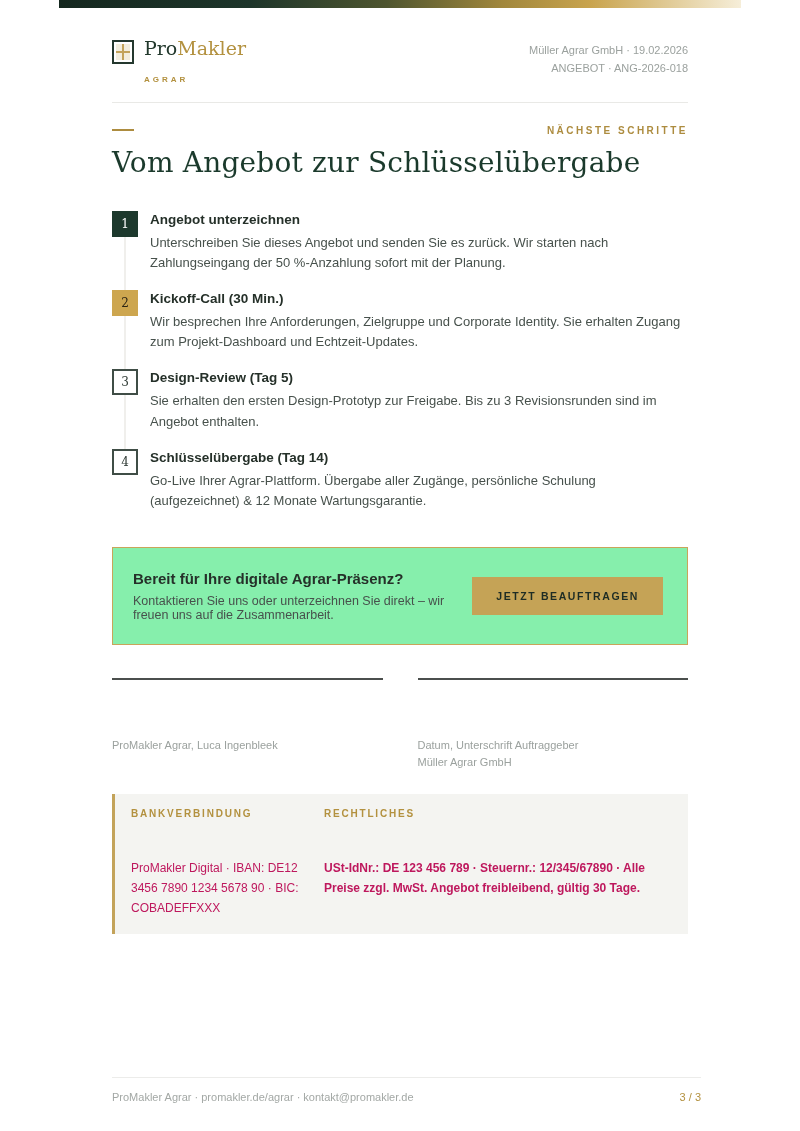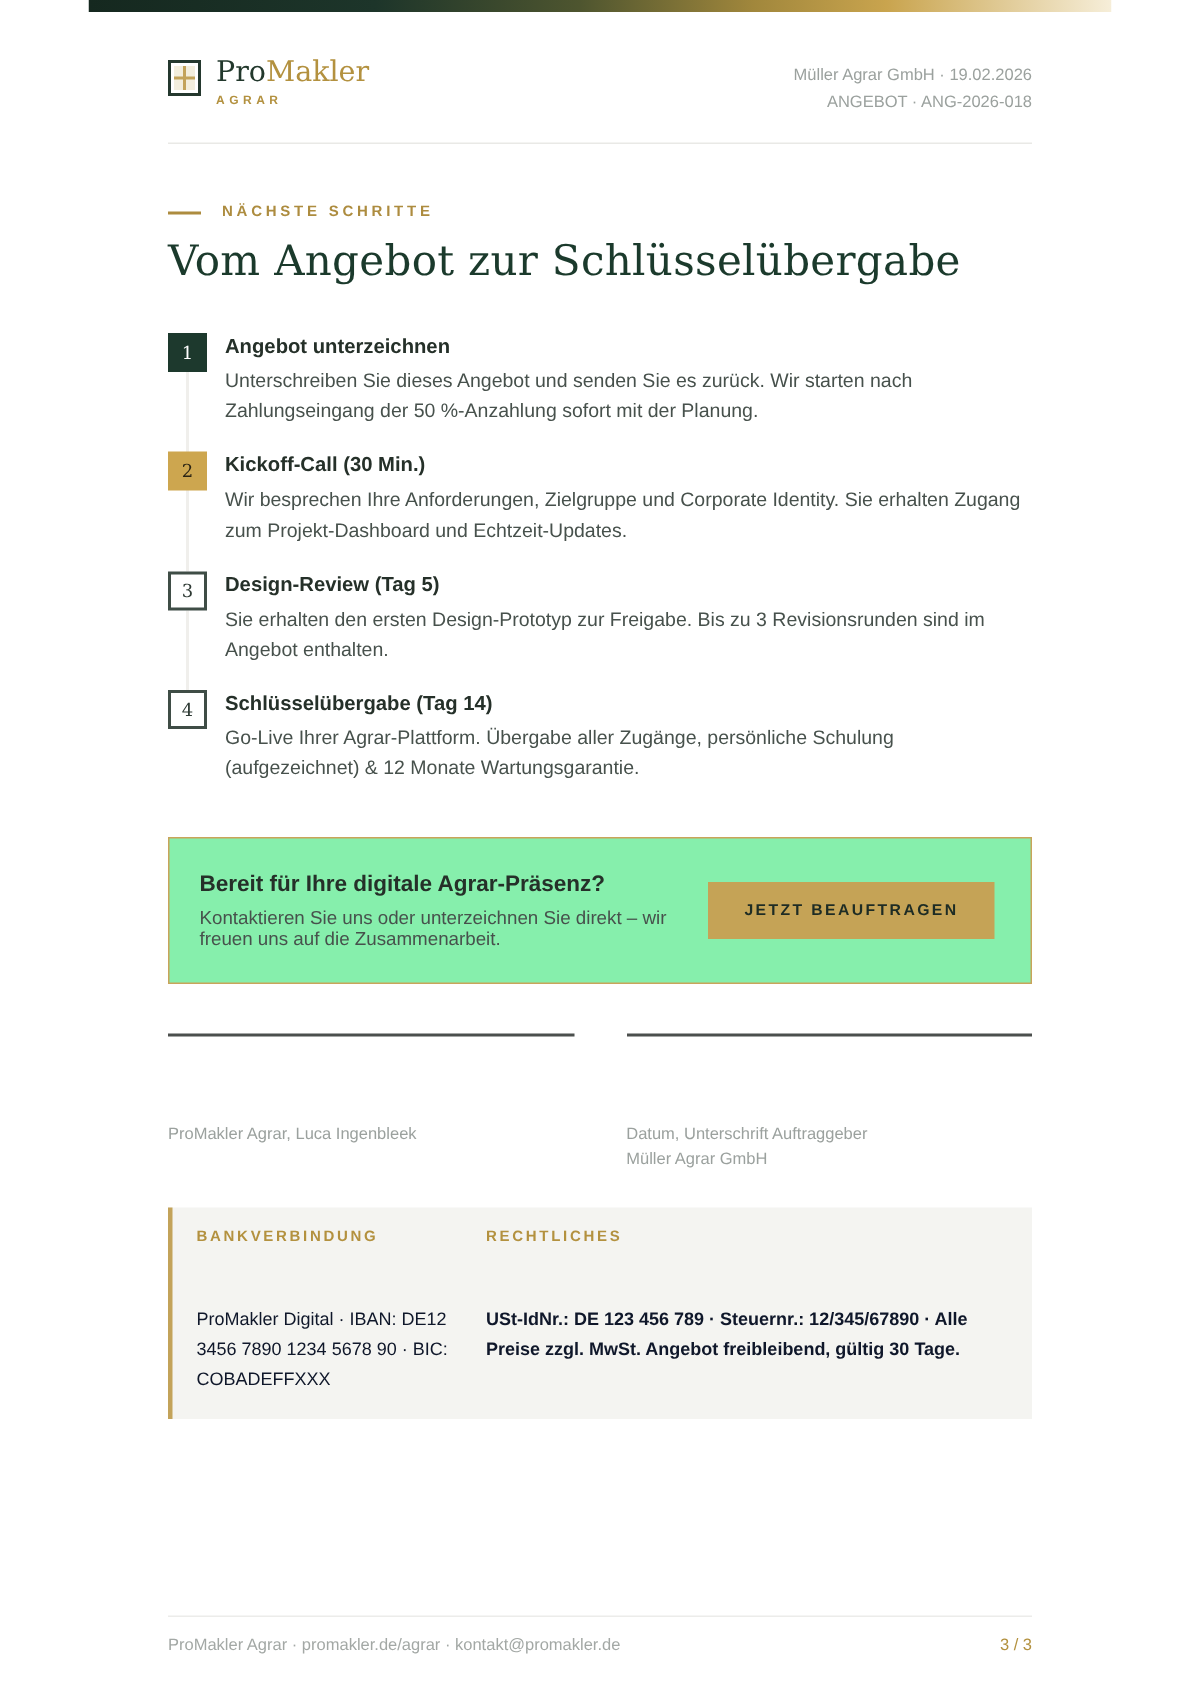--- a/index.html
+++ b/index.html
@@ -58,32 +58,33 @@
     font-size: 19px;
     color: #22382c;
     line-height: 1.1;
   }
   .brand-name .gold { color: #b3913f; }
   .brand-tagline {
     font-size: 8px;
     letter-spacing: 3px;
     color: #b3913f;
     font-weight: bold;
-    margin-top: 3px;
+    margin-top: 16px;
   }
   .header-meta { text-align: right; font-size: 11px; color: #9ba19e; line-height: 1.6; padding-top: 4px; }
 
   
   .eyebrow {
     display: flex; align-items: center; gap: 14px;
-    margin-top: 40px;
+    margin-top: 22px;
     color: #ad8c3f;
     font-size: 10px;
     font-weight: bold;
     letter-spacing: 2.5px;
+    justify-content: space-between;
   }
   .eyebrow .dash { width: 22px; height: 2px; background: #ad8c3f; }
   .page-title {
     font-family: "DejaVu Serif", serif;
     font-weight: normal;
     font-size: 28px;
     color: #1b3a2c;
     margin-top: 10px;
     letter-spacing: 0.2px;
   }
@@ -159,27 +160,27 @@
   }
   .info-col { flex: 1; }
   .info-col.right { flex: 0 0 348px; }
   .info-label {
     font-size: 10px;
     font-weight: bold;
     letter-spacing: 1.8px;
     color: #b3913f;
     margin-bottom: 8px;
   }
-  .info-text { font-size: 12px; color: #0f172a; line-height: 1.65; max-width: 300px; margin-top: 40px; }
+  .info-text { font-size: 12px; color: #be185d; line-height: 1.65; max-width: 300px; margin-top: 40px; }
   .info-col.right .info-text { max-width: 330px; font-weight: bold; }
 
   
   .footer {
     position: absolute;
-    left: 53px; right: 53px; bottom: 28px;
+    left: 53px; right: 40px; bottom: 28px;
     border-top: 1px solid #ececea;
     padding-top: 13px;
     display: flex;
     justify-content: space-between;
     align-items: center;
   }
   .footer-contact { font-size: 11px; color: #a3a8a5; }
   .footer-page { font-size: 11px; color: #b3913f; }
 </style>
 </head>

